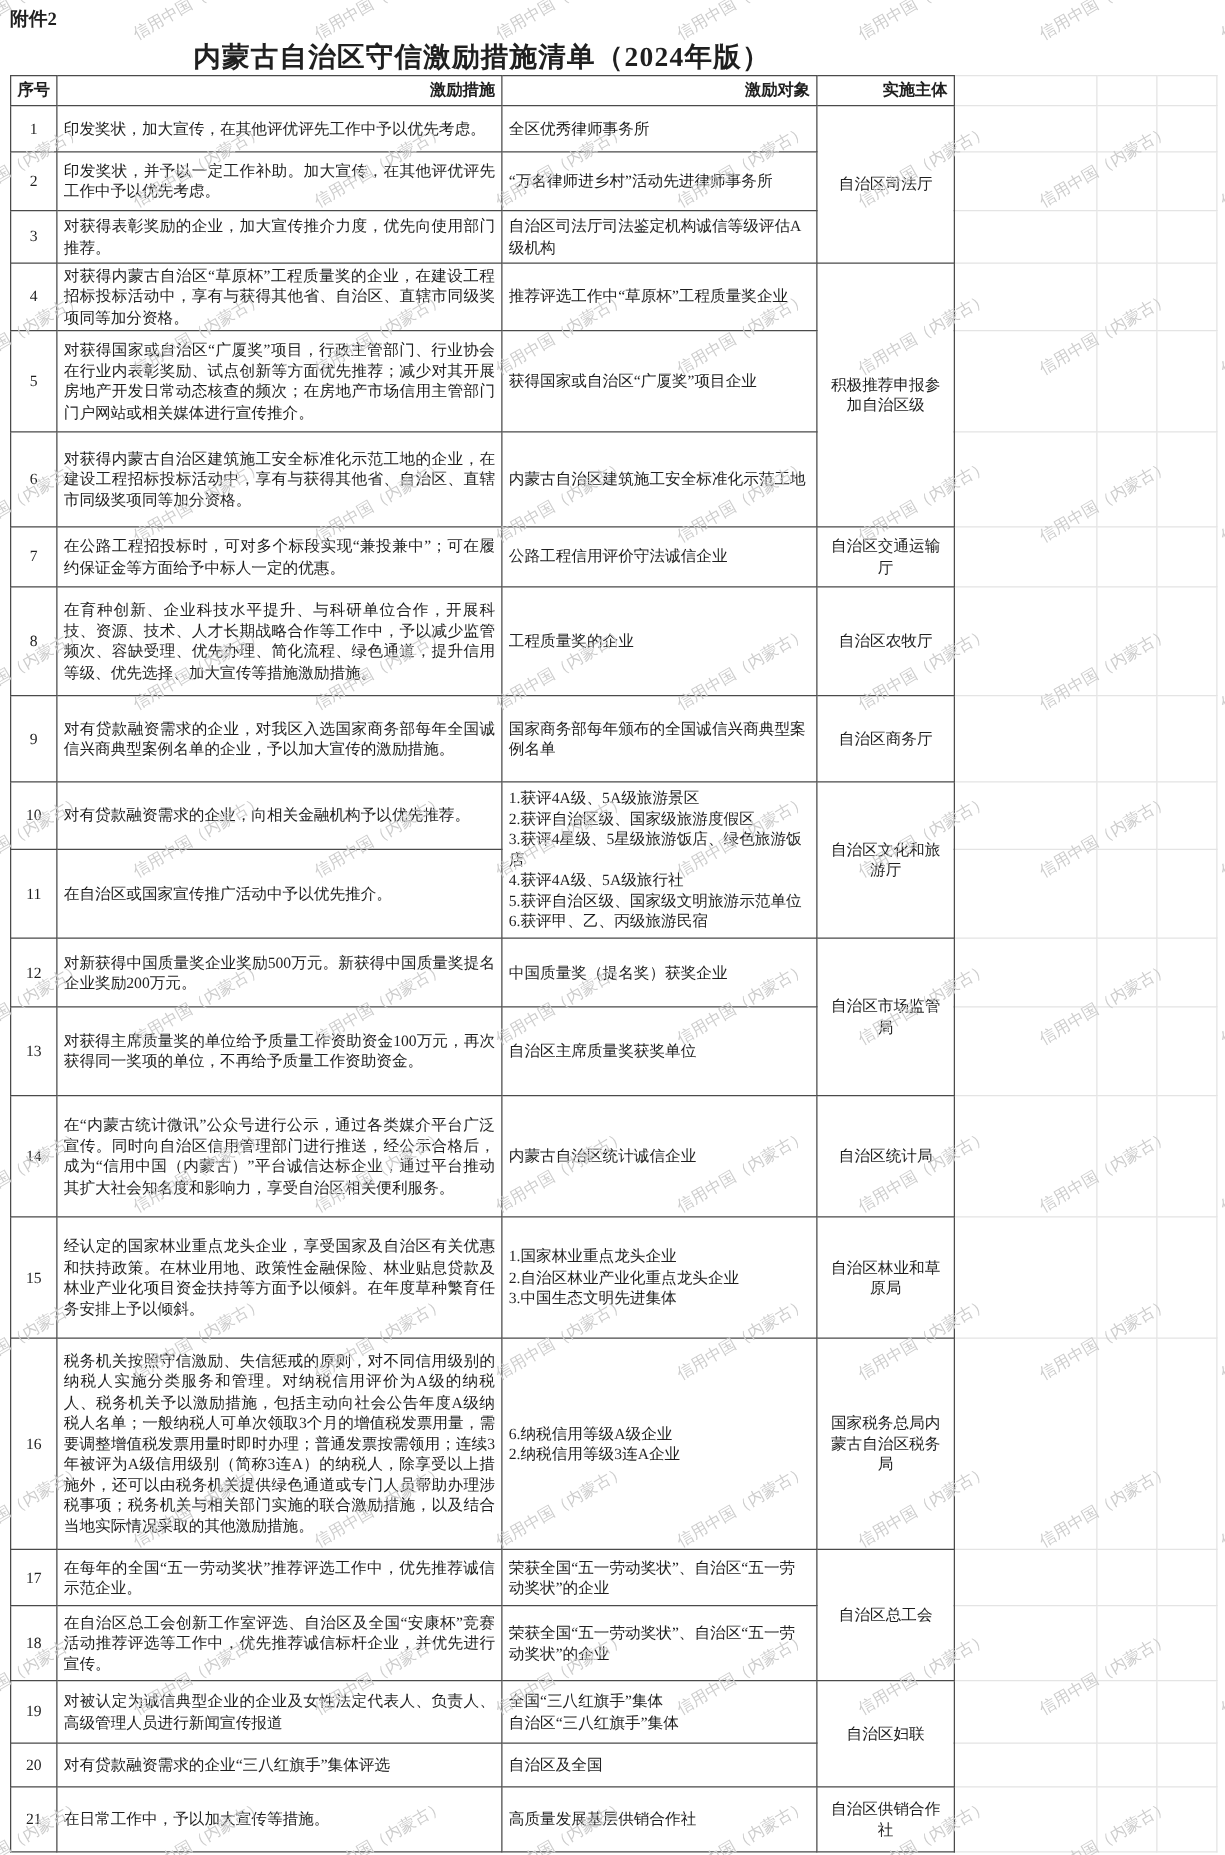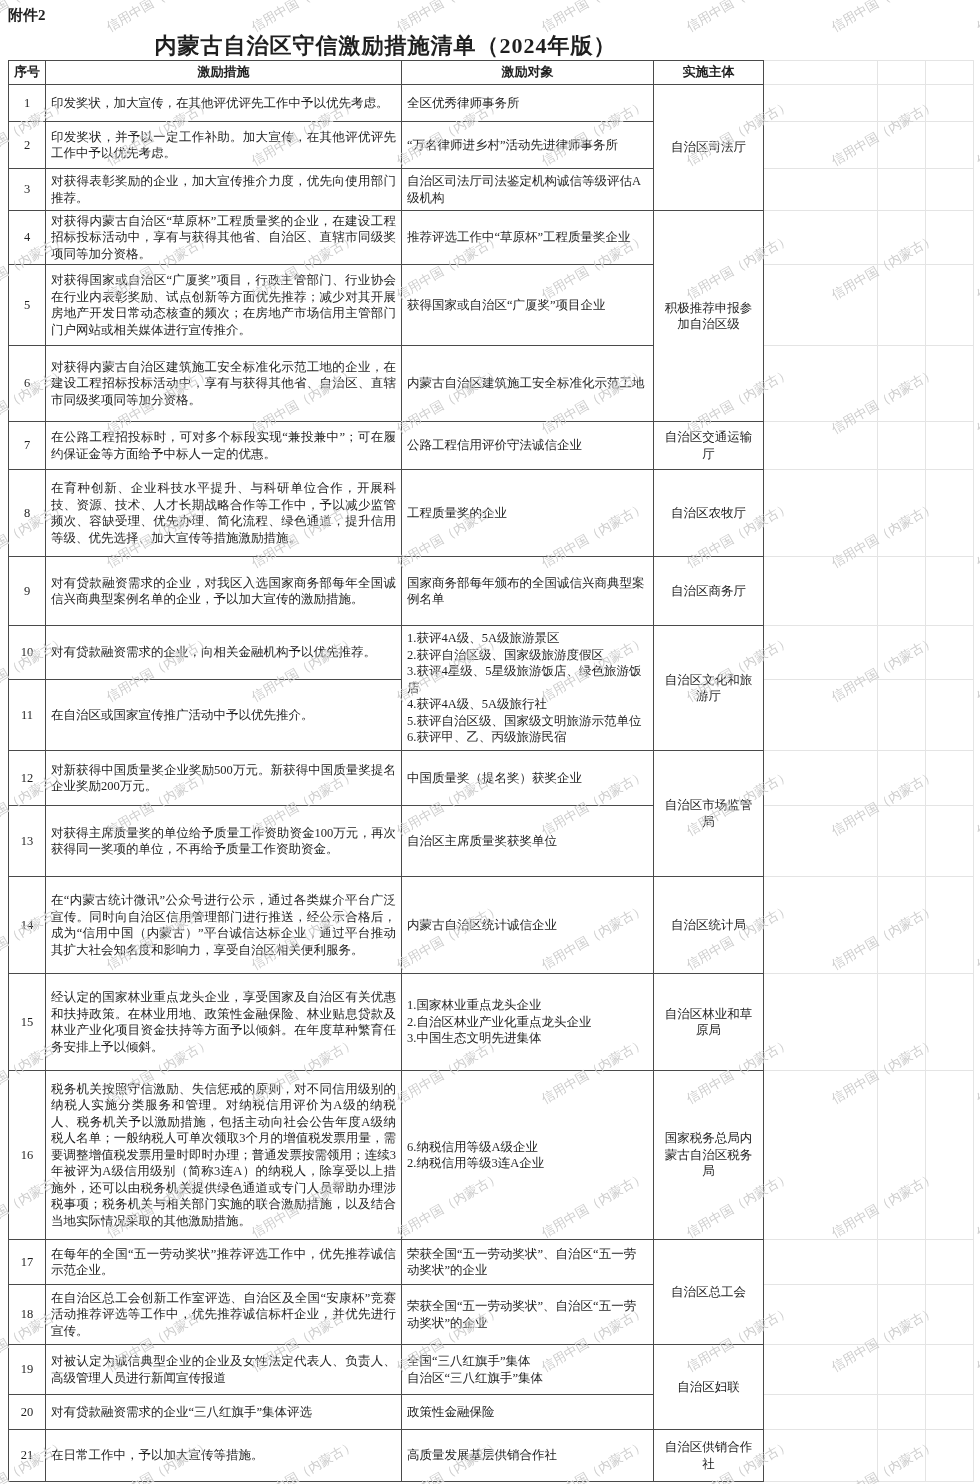--- a/index.html
+++ b/index.html
@@ -26,21 +26,21 @@
     border-collapse:collapse; table-layout:fixed;
   }
   th, td {
     border:1px solid #4a4a4a;
     font-size:12.5px; line-height:16.5px;
     padding:1px 5px;
     vertical-align:middle;
     overflow:hidden;
   }
   th {
-    text-align:center; font-weight:bold; font-size:13px;
+    text-align:right; font-weight:bold; font-size:13px;
   }
   td.c-no { text-align:center; padding:1px 2px; }
   td.c-measure { text-align:justify; word-break:break-all; }
   td.c-target { text-align:left; word-break:break-all; white-space:pre-line; }
   td.c-agency { text-align:center; word-break:break-all; }
   td.ghost, th.ghost { border:1px solid #e4e4e4; }
   #watermark-layer {
     position:absolute; top:0; left:0; width:980px; height:1484px;
     pointer-events:none; z-index:5; overflow:hidden;
   }
@@ -247,21 +247,21 @@
     <td class="c-target">全国“三八红旗手”集体
 自治区“三八红旗手”集体</td>
     <td class="c-agency" rowspan="2">自治区妇联</td>
     <td class="ghost"></td>
         <td class="ghost"></td>
         <td class="ghost"></td>
   </tr>
   <tr style="height:35px">
     <td class="c-no">20</td>
     <td class="c-measure">对有贷款融资需求的企业“三八红旗手”集体评选</td>
-    <td class="c-target">政策性金融保险</td>
+    <td class="c-target">自治区及全国</td>
     <td class="ghost"></td>
         <td class="ghost"></td>
         <td class="ghost"></td>
   </tr>
   <tr style="height:52px">
     <td class="c-no">21</td>
     <td class="c-measure">在日常工作中，予以加大宣传等措施。</td>
     <td class="c-target">高质量发展基层供销合作社</td>
     <td class="c-agency">自治区供销合作社</td>
     <td class="ghost"></td>

